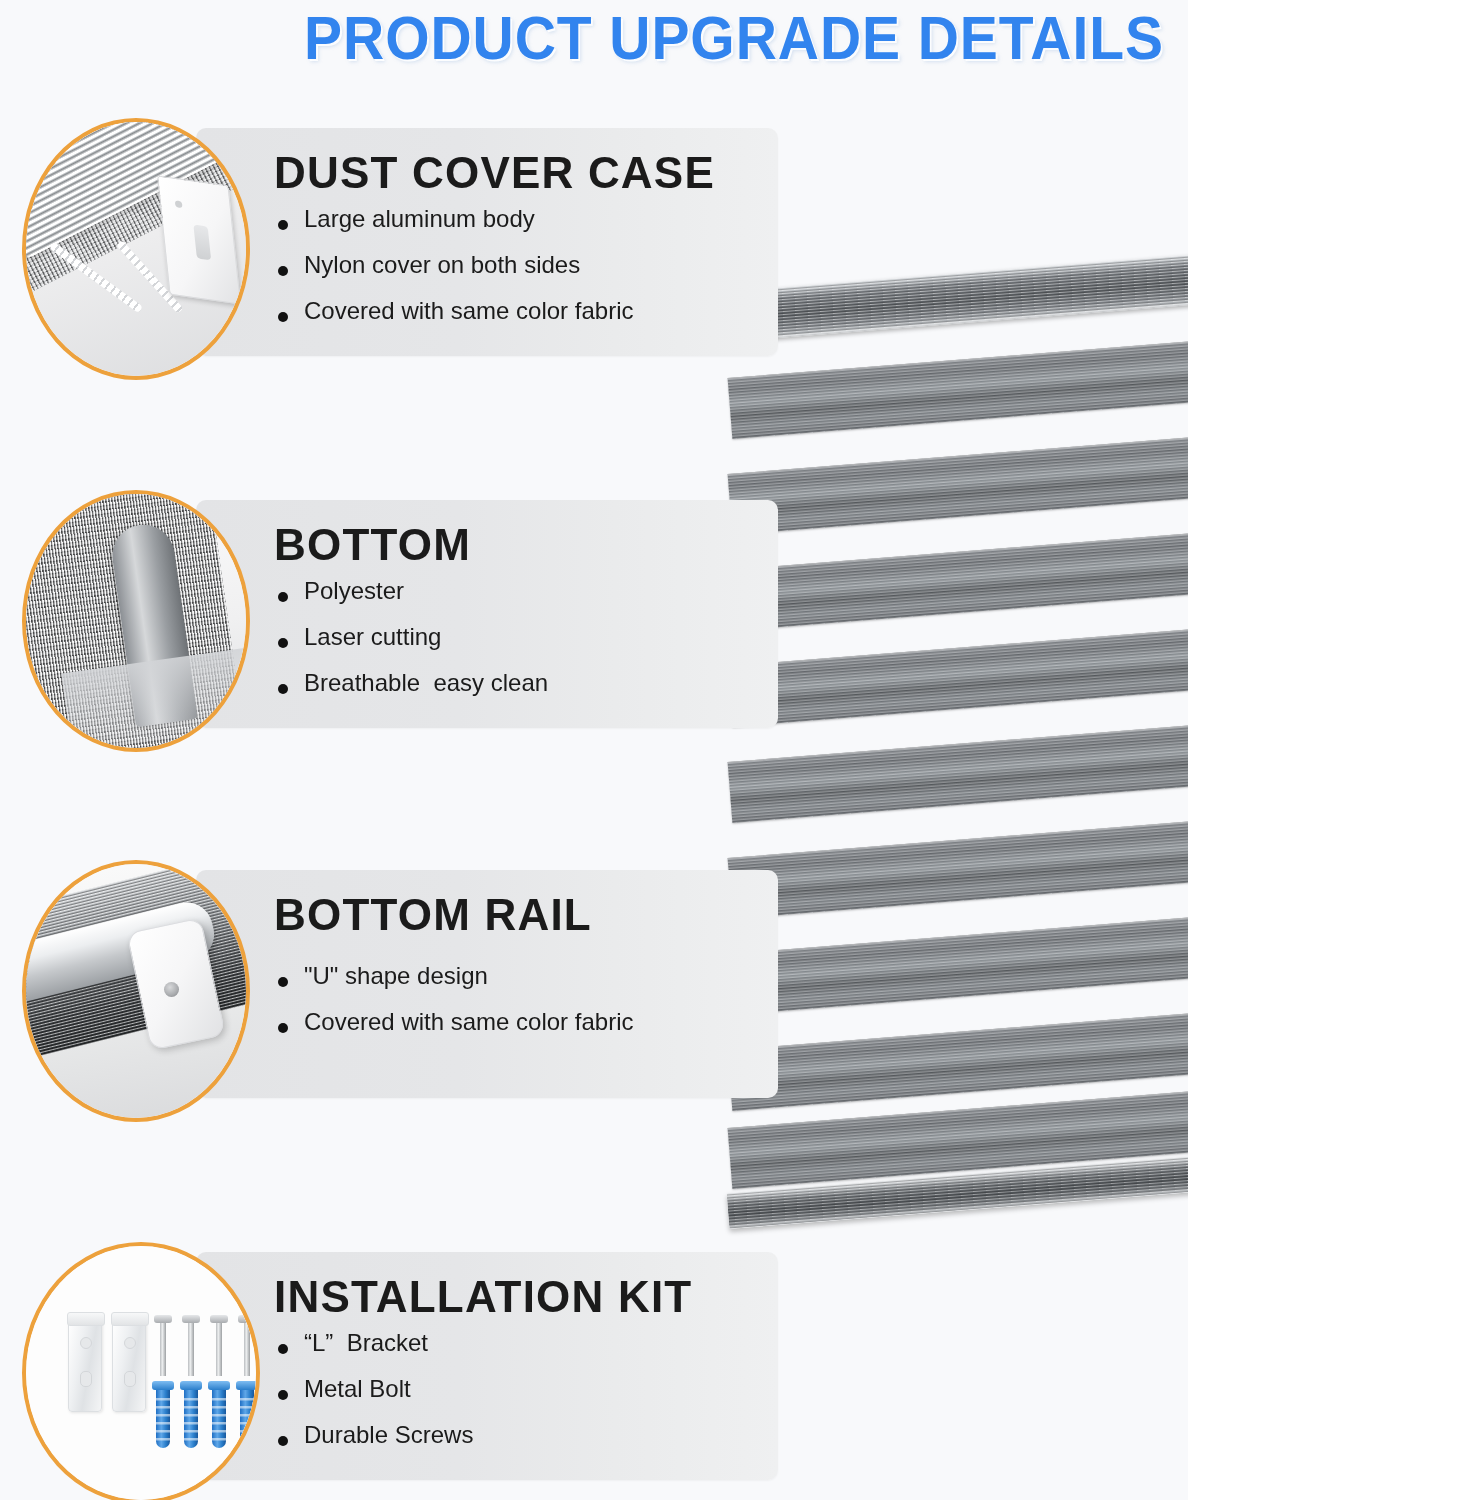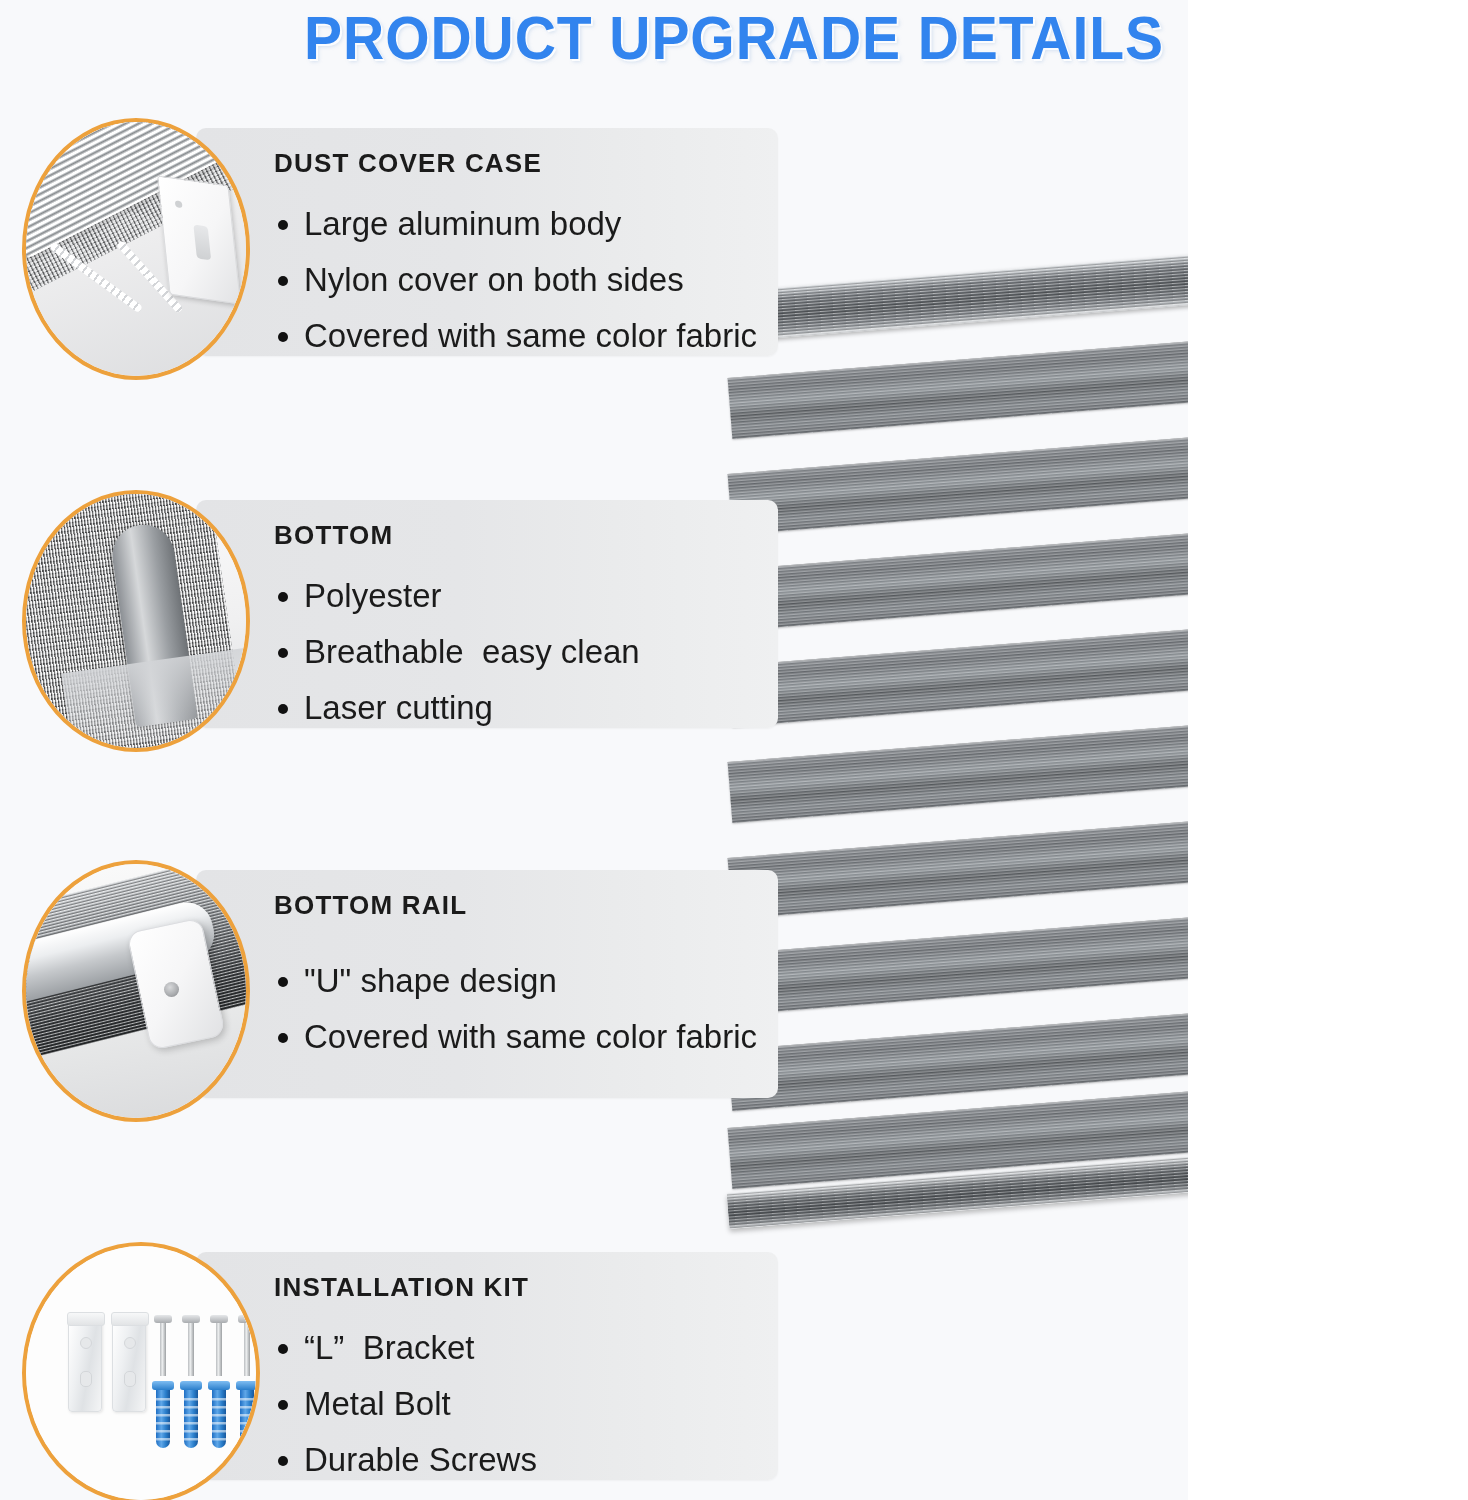--- a/index.html
+++ b/index.html
@@ -118,36 +118,36 @@
   .panel {
     position: absolute;
     background: linear-gradient(90deg,#e3e4e6 0%, #e5e6e8 45%, #eaebec 72%, #eff0f1 100%);
     border-radius: 10px;
     box-shadow: 0 1px 2px rgba(0,0,0,0.04);
   }
   .block-title {
     position: absolute;
     font-family: "Liberation Sans", sans-serif;
     font-weight: bold;
-    font-size: 26px;
+    font-size: 44px;
     letter-spacing: 1.2px;
     color: #1b1b1b;
     white-space: nowrap;
     text-align: right;
   }
   .bullets {
     position: absolute;
     margin: 0;
     padding: 0;
     list-style: none;
   }
   .bullets li {
     position: relative;
     font-family: "Liberation Sans", sans-serif;
-    font-size: 33px;
+    font-size: 24px;
     color: #1b1b1b;
     padding-left: 30px;
     margin-bottom: 18px;
     white-space: pre;
   }
   .bullets li::before {
     content: "";
     position: absolute;
     left: 4px;
     top: 15px;
@@ -454,22 +454,22 @@
         <div class="ph-fab-bg"></div>
         <div class="ph-fab-sheet"></div>
         <div class="ph-fab-roll"></div>
         <div class="ph-fab-shadow"></div>
       </div>
     </div>
 
     <div class="block-title" style="left:274px; top:520px;">BOTTOM</div>
     <ul class="bullets" style="left:274px; top:577px;">
       <li>Polyester</li>
+      <li>Laser cutting</li>
       <li>Breathable  easy clean</li>
-      <li>Laser cutting</li>
     </ul>
   </div>
 
   <div class="block">
     <div class="panel" style="left:196px; top:870px; width:582px; height:228px;"></div>
 
     <div class="oval" style="left:22px; top:860px; width:228px; height:262px;">
       <div class="oval-inner">
         <div class="ph-rail-bg"></div>
         <div class="ph-rail-fabric"></div>

